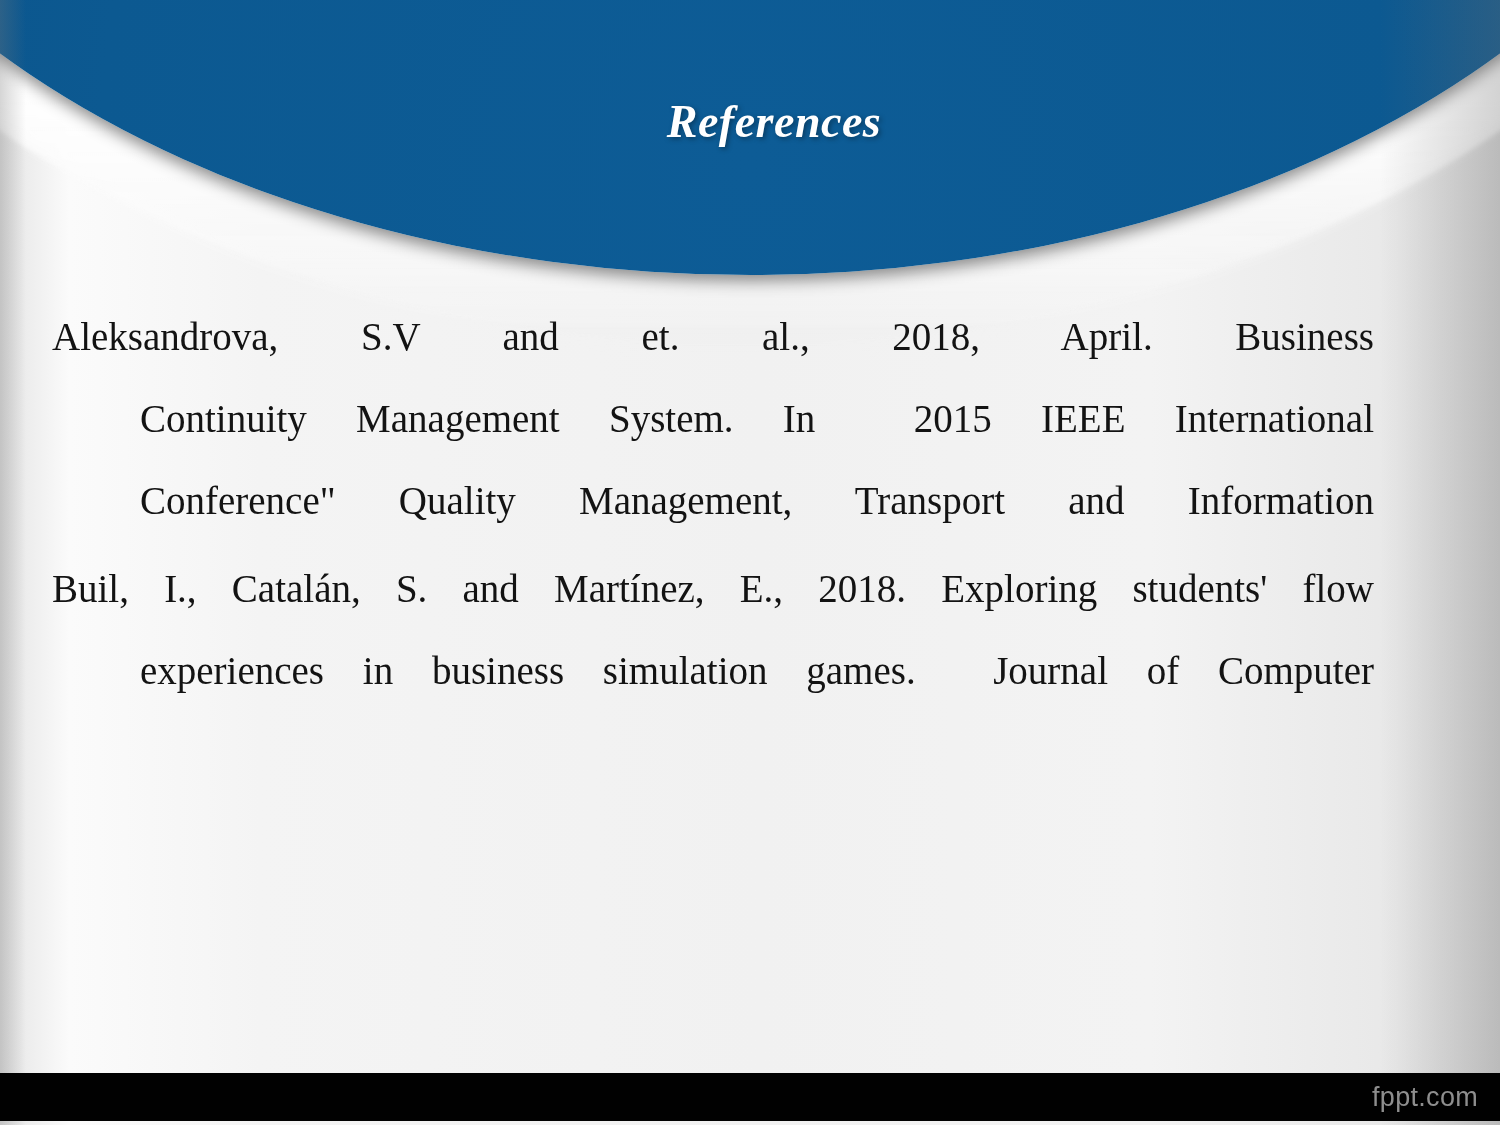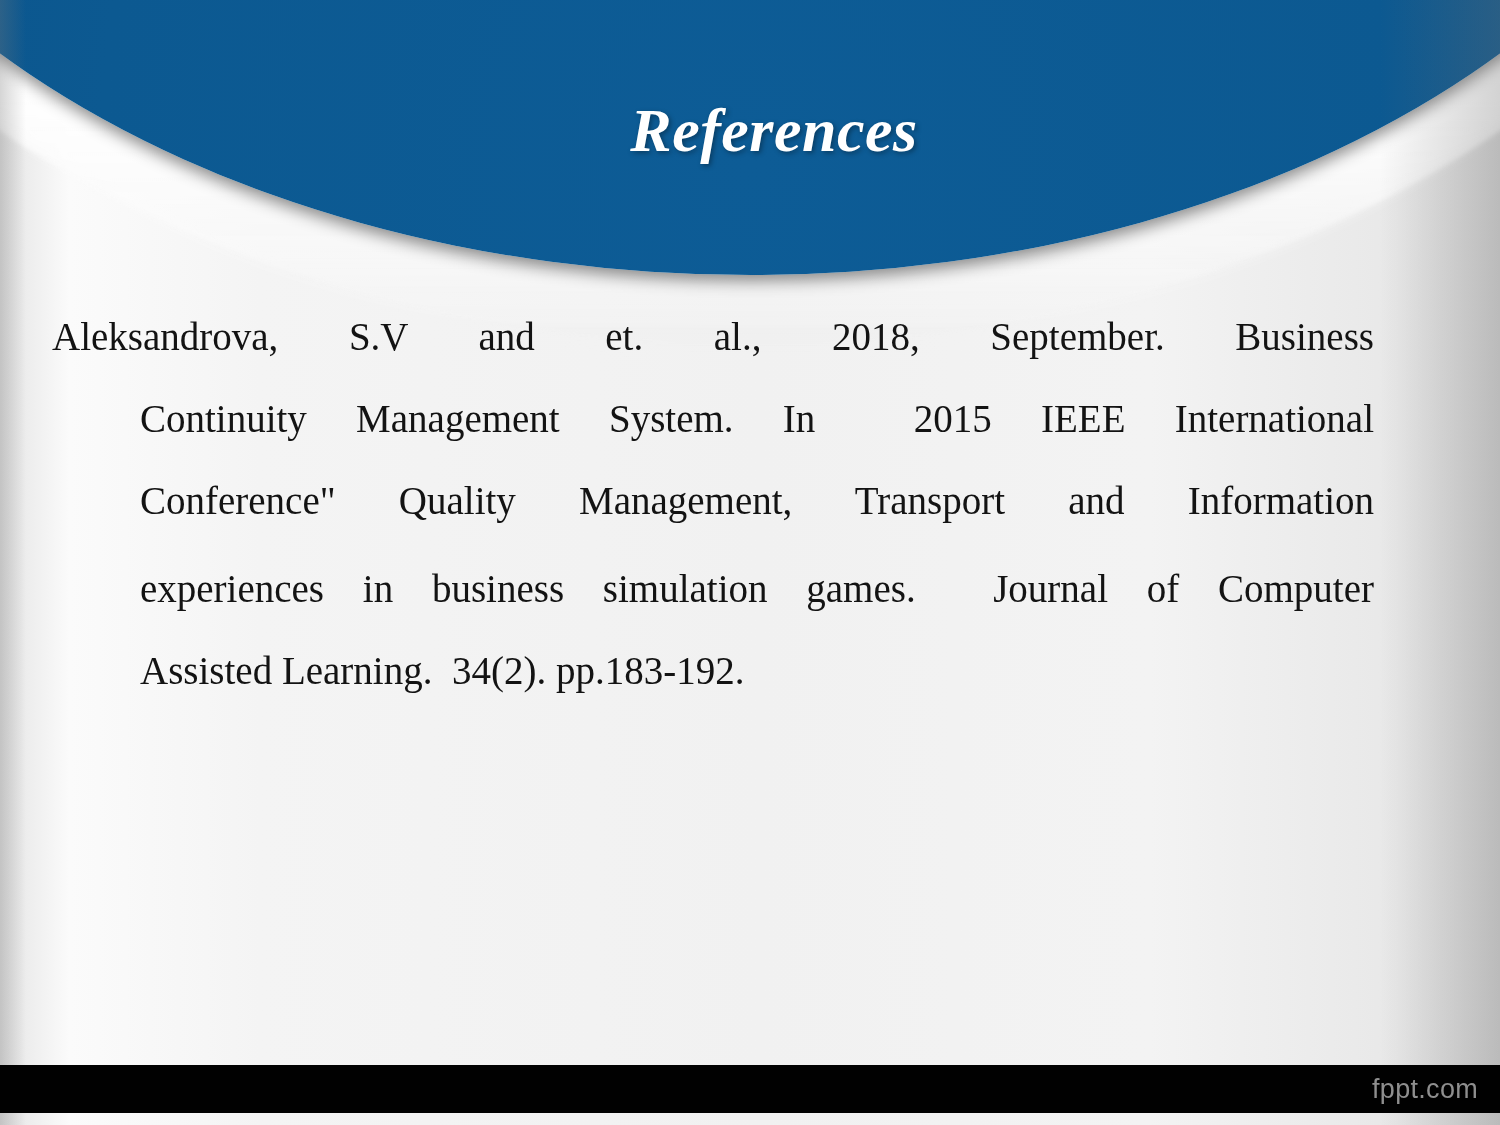--- a/index.html
+++ b/index.html
@@ -88,21 +88,21 @@
     left: 0;
     top: 95px;
     width: 1500px;
     text-align: center;
     z-index: 5;
   }
 
   .slide-title {
     display: inline-block;
     color: #ffffff;
-    font-size: 62px;
+    font-size: 46px;
     font-weight: bold;
     font-style: italic;
     letter-spacing: 0.5px;
     text-shadow: 2px 2px 5px rgba(0,0,0,0.35);
     font-family: "Liberation Serif", "DejaVu Serif", serif;
     margin-left: 48px;
   }
 
   
 
@@ -140,21 +140,21 @@
   }
   .ref-indent .ln.first {
     padding-left: 0;
   }
 
   
 
   .footer-bar {
     position: absolute;
     left: 0;
-    bottom: 12px;
+    bottom: 4px;
     width: 1500px;
     height: 48px;
     background: #010101;
     z-index: 6;
   }
 
   .watermark {
     position: absolute;
     right: 22px;
     top: 50%;
@@ -195,28 +195,28 @@
   <div class="edge-shadow-left"></div>
   <div class="edge-shadow-right"></div>
 
   <div class="title-wrap">
     <span class="slide-title">References</span>
   </div>
 
   <div class="body">
 
     <div class="ref ref-indent">
-      <span class="ln first">Aleksandrova, S.V and et. al., 2018, September. Business</span>
+      <span class="ln first">Aleksandrova, S.V and et. al., 2018, April. Business</span>
       <span class="ln">Continuity Management System. In  2015 IEEE International</span>
       <span class="ln">Conference" Quality Management, Transport and Information</span>
     </div>
 
     <div class="ref ref-indent">
+      <span class="ln first">Buil, I., Catalán, S. and Martínez, E., 2018. Exploring students' flow</span>
       <span class="ln">experiences in business simulation games.  Journal of Computer</span>
-      <span class="ln last">Assisted Learning.  34(2). pp.183-192.</span>
     </div>
 
   </div>
 
   <div class="footer-bar">
     <span class="watermark">fppt.com</span>
   </div>
 
 </div>
 

